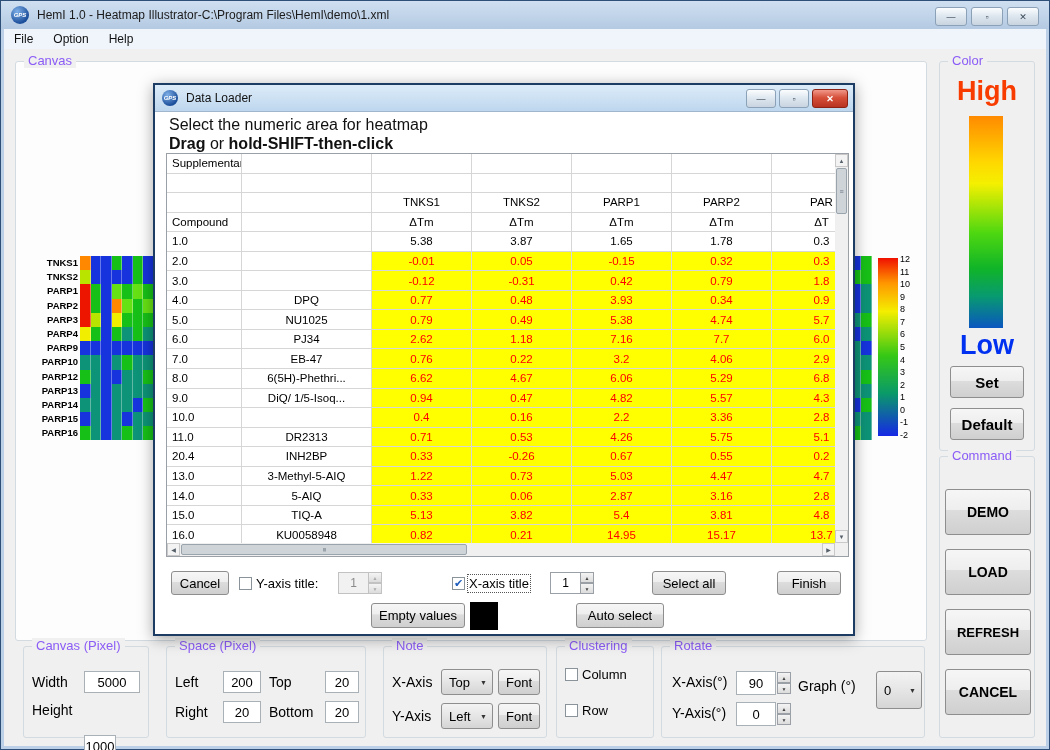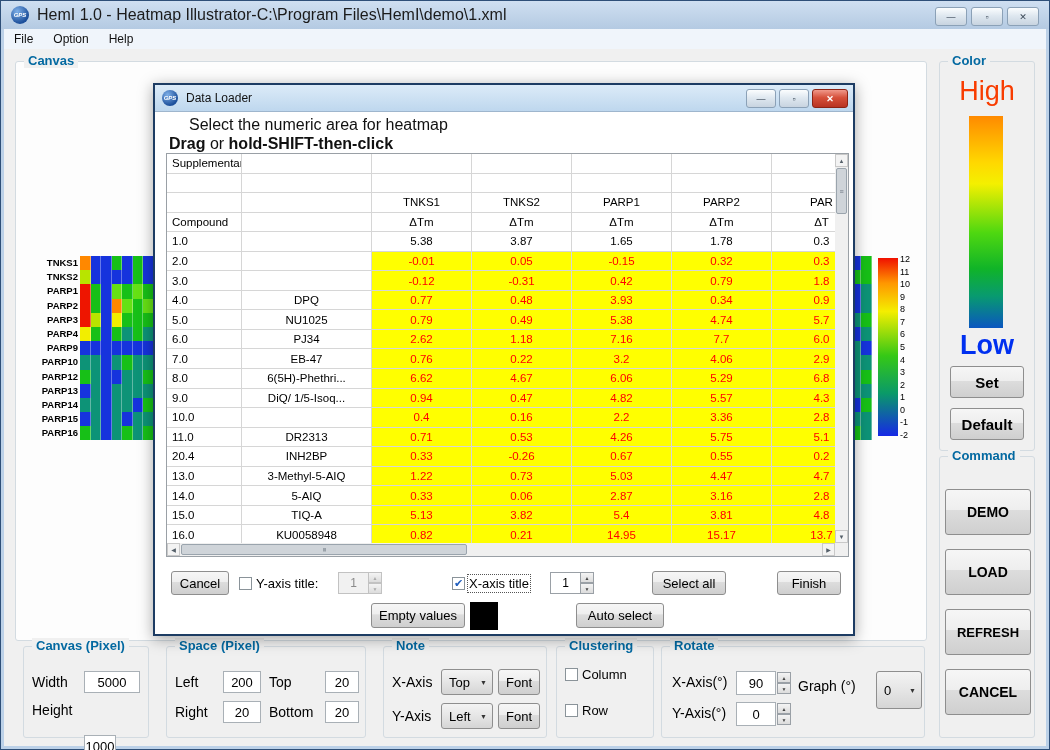--- a/index.html
+++ b/index.html
@@ -4,32 +4,32 @@
 <style>
   html,body{margin:0;padding:0;width:1050px;height:750px;overflow:hidden;
     font-family:"Liberation Sans",sans-serif;-webkit-font-smoothing:antialiased;}
   .window{position:absolute;inset:0;border:1px solid #2e4f78;background:#bcd1e8;box-sizing:border-box;}
   .titlebar{position:absolute;top:0;left:0;right:0;height:28px;
     background:linear-gradient(180deg,#cfdff1,#b4cae2);display:flex;align-items:center;}
   .app-ico{width:18px;height:18px;border-radius:50%;
     background:radial-gradient(circle at 35% 30%,#7fb0e8,#1c4f9b 70%);
     color:#fff;font-size:6px;font-style:italic;font-weight:bold;
     display:flex;align-items:center;justify-content:center;margin:0 8px 0 10px;flex:none;}
-  .title-text{font-size:16px;color:#1b1b1b;}
+  .title-text{font-size:12px;color:#1b1b1b;}
   .winbtns{position:absolute;right:10px;top:6px;display:flex;gap:4px;}
   .wbtn{width:30px;height:17px;border:1px solid #8ba1b7;border-radius:3px;
     background:linear-gradient(180deg,#fbfdfe,#dfe8f0 45%,#c8d4e0);
     font-size:9px;color:#3c4a58;display:flex;align-items:center;justify-content:center;}
   .menubar{position:absolute;top:28px;left:3px;right:3px;height:20px;background:#f0f5fb;
     display:flex;align-items:center;font-size:12px;color:#111;border-bottom:1px solid #e2e8ef;}
   .menu-item{padding:2px 10px;}
   .client{position:absolute;top:48px;left:3px;right:3px;bottom:3px;background:#f0f0f0;}
   .groupbox{position:absolute;border:1px solid #d3dbe1;border-radius:3px;box-sizing:border-box;}
   .gb-label{position:absolute;top:-9px;left:8px;background:#f0f0f0;padding:0 4px;
-    font-size:13px;font-weight:bold;color:#0369a1;white-space:nowrap;}
+    font-size:13px;font-weight:normal;color:#8b5cf6;white-space:nowrap;}
   .canvasbox{background:#fdfdfd;}
   .canvasbox .gb-label{background:#f0f0f0;}
   
   .hm-labels{position:absolute;left:14px;top:194px;width:48px;}
   .hm-label{height:14.2px;line-height:14.2px;text-align:right;font-size:9.5px;font-weight:bold;color:#000;}
   .hm-grid{position:absolute;top:194px;display:grid;}
   .hm-cell{box-sizing:border-box;border-right:1px solid rgba(255,255,255,.35);}
   .colorbar{position:absolute;left:862px;top:196px;width:20px;height:178px;
     background:linear-gradient(180deg,#f01000 0%,#ff9600 14%,#f4ee00 30%,#35c816 55%,#0a9a68 76%,#1628e6 100%);}
   .cb-ticks{position:absolute;left:884px;top:192px;height:186px;display:flex;flex-direction:column;
@@ -40,21 +40,21 @@
   .dlg-titlebar{position:absolute;top:0;left:0;right:0;height:26px;
     background:linear-gradient(180deg,#dcebf8,#bed7ee);border-bottom:1px solid #9fb6cd;
     display:flex;align-items:center;}
   .dlg-title{font-size:12px;color:#111;}
   .dlg-btns{position:absolute;right:5px;top:4px;display:flex;gap:3px;}
   .dbtn{width:28px;height:17px;border:1px solid #8ba1b7;border-radius:3px;font-size:9px;
     background:linear-gradient(180deg,#fbfdfe,#dfe8f0 45%,#c8d4e0);color:#3c4a58;
     display:flex;align-items:center;justify-content:center;}
   .dbtn.close{width:34px;background:linear-gradient(180deg,#f0988a,#d6503a 45%,#b83322);
     border-color:#8c2314;color:#fff;font-weight:bold;}
-  .dlg-h1{position:absolute;left:14px;top:31px;font-size:16px;color:#111;margin-left:20px;}
+  .dlg-h1{position:absolute;left:14px;top:31px;font-size:16px;color:#111;}
   .dlg-h2{position:absolute;left:14px;top:50px;font-size:16px;color:#111;}
   .bold{font-weight:bold;}
   .tablewrap{position:absolute;left:11px;top:68px;width:683px;height:404px;
     border:1px solid #9aa0a6;box-sizing:border-box;background:#fff;}
   .gridvp{position:absolute;left:0;top:0;right:13px;bottom:13px;overflow:hidden;}
   .t-row{display:flex;height:19.55px;box-sizing:border-box;}
   .t-cell{flex:none;box-sizing:border-box;border-right:1px solid #d6d6d6;border-bottom:1px solid #d6d6d6;
     font-size:11.5px;color:#000;display:flex;align-items:center;justify-content:center;overflow:hidden;white-space:nowrap;}
   .t-cell.c0{width:75px;justify-content:flex-start;padding-left:5px;}
   .t-cell.c1{width:130px;}
@@ -88,21 +88,21 @@
   
   .field{position:absolute;background:#fff;border:1px solid #a9b0b6;box-sizing:border-box;
     font-size:13px;color:#000;display:flex;align-items:center;justify-content:center;}
   .lbl{position:absolute;font-size:14px;color:#000;white-space:nowrap;}
   .drop{display:flex;align-items:center;justify-content:space-between;padding:0 5px 0 7px;
     background:linear-gradient(180deg,#f3f3f3,#e7e7e7 45%,#d5d5d5);border:1px solid #8e8e8e;border-radius:3px;
     font-size:13px;box-sizing:border-box;position:absolute;}
   .drop .caret{font-size:7px;color:#333;margin-left:5px;}
   
   .high-label{position:absolute;left:0;right:0;top:14px;text-align:center;
-    font-size:27px;font-weight:normal;color:#f83c00;}
+    font-size:27px;font-weight:bold;color:#f83c00;}
   .low-label{position:absolute;left:0;right:0;top:268px;text-align:center;
     font-size:27px;font-weight:bold;color:#0030f0;}
   .grad-bar{position:absolute;left:29px;top:54px;width:34px;height:212px;
     background:linear-gradient(180deg,#ff8a00 0%,#ffd800 22%,#f4f000 32%,#4fd810 55%,#10b428 72%,#089a70 85%,#0a56c0 100%);}
   .cmd-btn{position:absolute;left:5px;width:86px;height:46px;font-weight:bold;font-size:14px;}
 </style>
 </head>
 <body>
 
 <div class="window">

